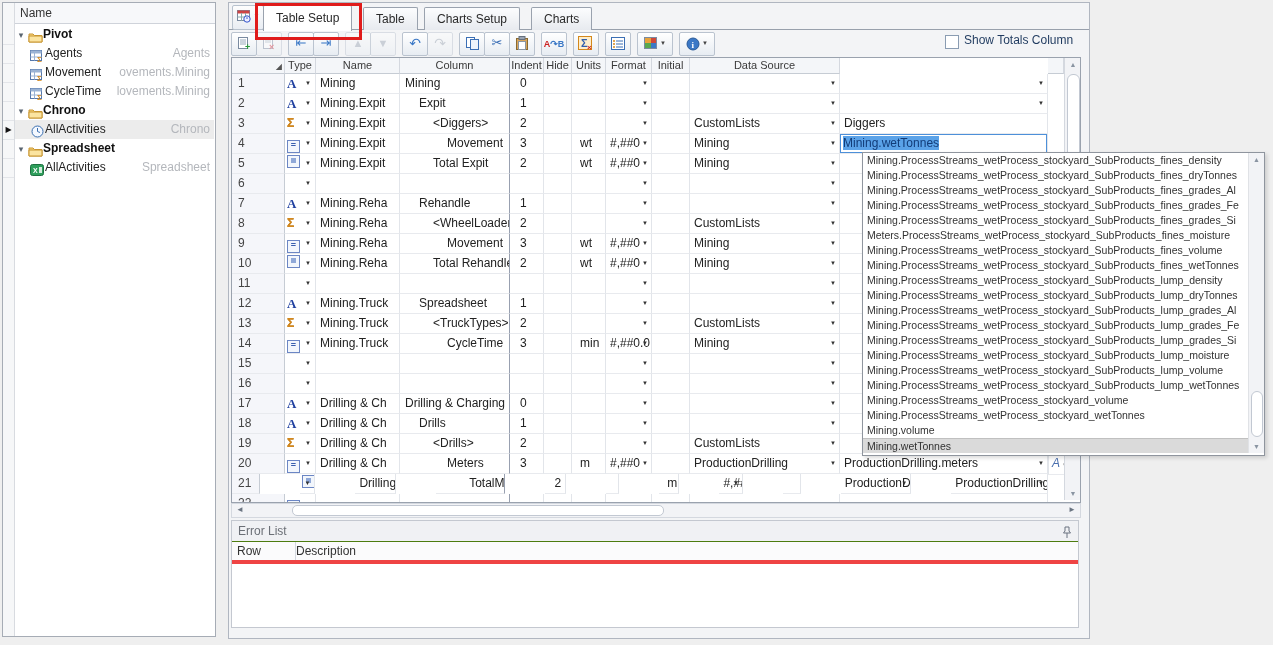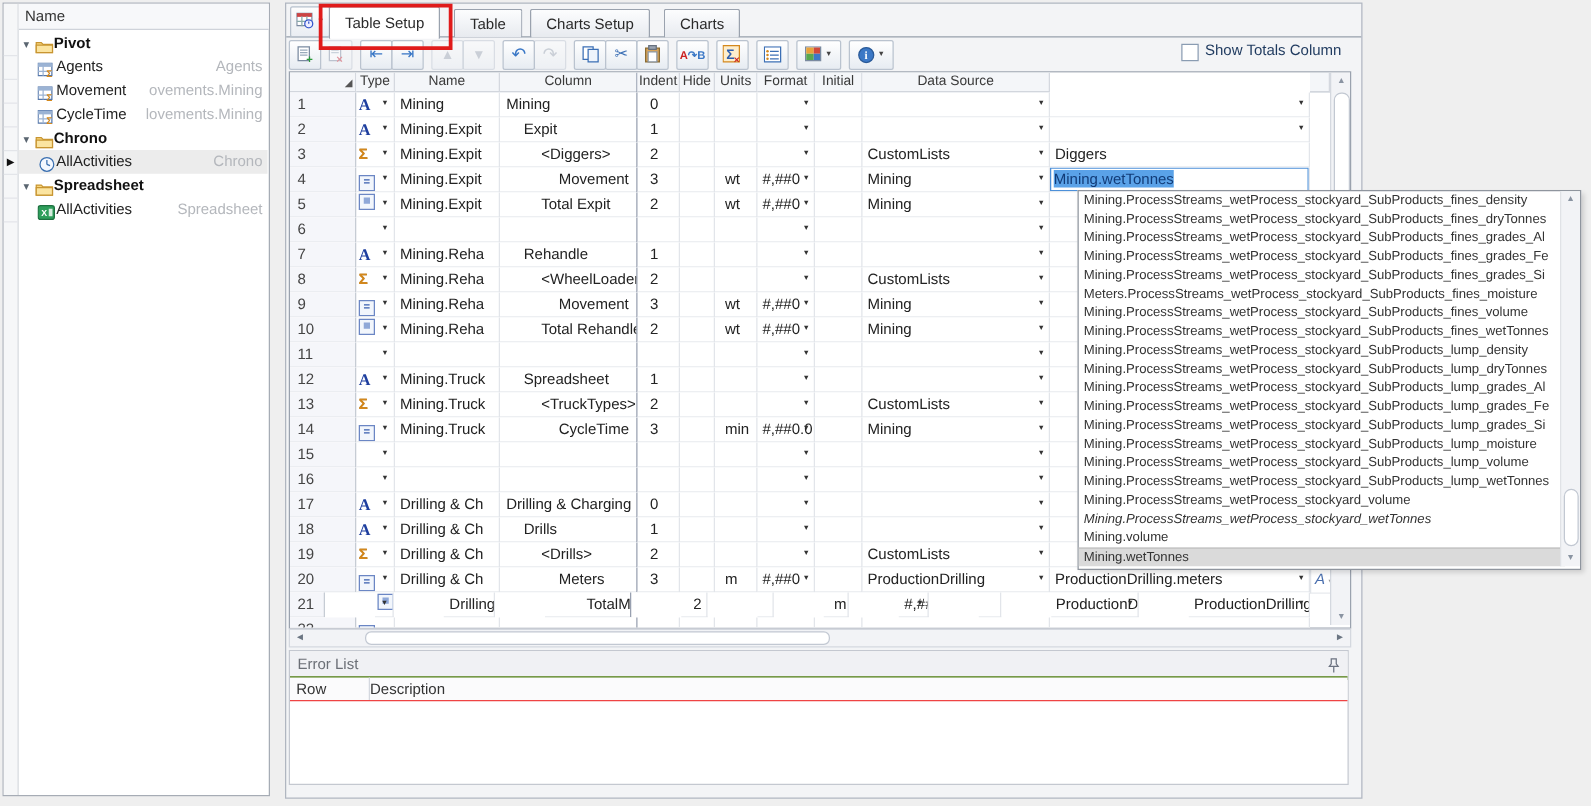--- a/index.html
+++ b/index.html
@@ -56,23 +56,23 @@
   
   .sb{background:#f2f3f6}
   #vscroll{position:absolute;left:832px;top:0;width:16px;height:442px;border-left:1px solid #d4d8df}
   .sb-arrow{position:absolute;width:100%;text-align:center;font-size:7px;color:#8a94a2}
   .vthumb{position:absolute;left:2px;width:11px;background:#fff;border:1px solid #c2c8d2;border-radius:6px}
   #hscroll{position:absolute;left:2px;top:500px;width:848px;height:13px;background:#f2f3f6;border:1px solid #d4d8df}
   .hthumb{position:absolute;top:1px;height:9px;background:#fff;border:1px solid #c2c8d2;border-radius:5px}
   .harrow{position:absolute;top:0;font-size:8px;color:#6b7582;line-height:12px}
   
   #error-panel{position:absolute;left:2px;top:517px;width:846px;height:106px;border:1px solid #c4c8d0;background:#fff}
-  #error-title{position:absolute;left:0;top:0;right:0;height:20px;background:#f0f1f4;border-bottom:3px solid #4d7c0f;
+  #error-title{position:absolute;left:0;top:0;right:0;height:20px;background:#f0f1f4;border-bottom:1px solid #4d7c0f;
                color:#6b6f76;line-height:20px;padding-left:6px}
-  #error-hdr{position:absolute;left:0;top:21px;right:0;height:18px;border-bottom:1px solid #ef4444;background:#fbfbfc;color:#333}
+  #error-hdr{position:absolute;left:0;top:21px;right:0;height:18px;border-bottom:4px solid #ef4444;background:#fbfbfc;color:#333}
   #error-hdr .ec1{position:absolute;left:0;width:58px;border-right:1px solid #d4d8df;height:18px;line-height:18px;padding-left:5px}
   #error-hdr .ec2{position:absolute;left:64px;height:18px;line-height:18px}
   #pin-icon{position:absolute;right:6px;top:4px}
   
   #popup{left:862px;top:152px;width:401px;height:302px;background:#fff;border:1px solid #8f959e;z-index:50;
          box-shadow:2px 2px 4px rgba(0,0,0,.15)}
   .dd-item{position:absolute;left:0;width:385px;height:15px;line-height:15px;font-size:10.5px;color:#333;
            padding-left:4px;white-space:nowrap;overflow:hidden;cursor:default}
   .dd-item.sel{background:#dadada;border-top:1px solid #c0c0c0;height:14px;line-height:14px}
   #dd-scroll{position:absolute;right:0;top:0;width:15px;height:300px;background:#f2f3f6;border-left:1px solid #e0e2e6}
@@ -619,21 +619,21 @@
       <div class="dd-item" style="top: 105px;">Mining.ProcessStreams_wetProcess_stockyard_SubProducts_fines_wetTonnes</div>
       <div class="dd-item" style="top: 120px;">Mining.ProcessStreams_wetProcess_stockyard_SubProducts_lump_density</div>
       <div class="dd-item" style="top: 135px;">Mining.ProcessStreams_wetProcess_stockyard_SubProducts_lump_dryTonnes</div>
       <div class="dd-item" style="top: 150px;">Mining.ProcessStreams_wetProcess_stockyard_SubProducts_lump_grades_Al</div>
       <div class="dd-item" style="top: 165px;">Mining.ProcessStreams_wetProcess_stockyard_SubProducts_lump_grades_Fe</div>
       <div class="dd-item" style="top: 180px;">Mining.ProcessStreams_wetProcess_stockyard_SubProducts_lump_grades_Si</div>
       <div class="dd-item" style="top: 195px;">Mining.ProcessStreams_wetProcess_stockyard_SubProducts_lump_moisture</div>
       <div class="dd-item" style="top: 210px;">Mining.ProcessStreams_wetProcess_stockyard_SubProducts_lump_volume</div>
       <div class="dd-item" style="top: 225px;">Mining.ProcessStreams_wetProcess_stockyard_SubProducts_lump_wetTonnes</div>
       <div class="dd-item" style="top: 240px;">Mining.ProcessStreams_wetProcess_stockyard_volume</div>
-      <div class="dd-item" style="top: 255px; font-style: italic;">Mining.ProcessStreams_wetProcess_stockyard_wetTonnes</div>
+      <div class="dd-item" style="top: 255px;">Mining.ProcessStreams_wetProcess_stockyard_wetTonnes</div>
       <div class="dd-item" style="top: 270px;">Mining.volume</div>
       <div class="dd-item sel" style="top: 285px;">Mining.wetTonnes</div>
     </div>
   <div id="dd-scroll">
     <div class="sb-arrow" style="top:3px">▲</div>
     <div class="vthumb" style="left:2px;width:10px;top:238px;height:44px"></div>
     <div class="sb-arrow" style="bottom:3px">▼</div>
   </div>
 </div>
 

